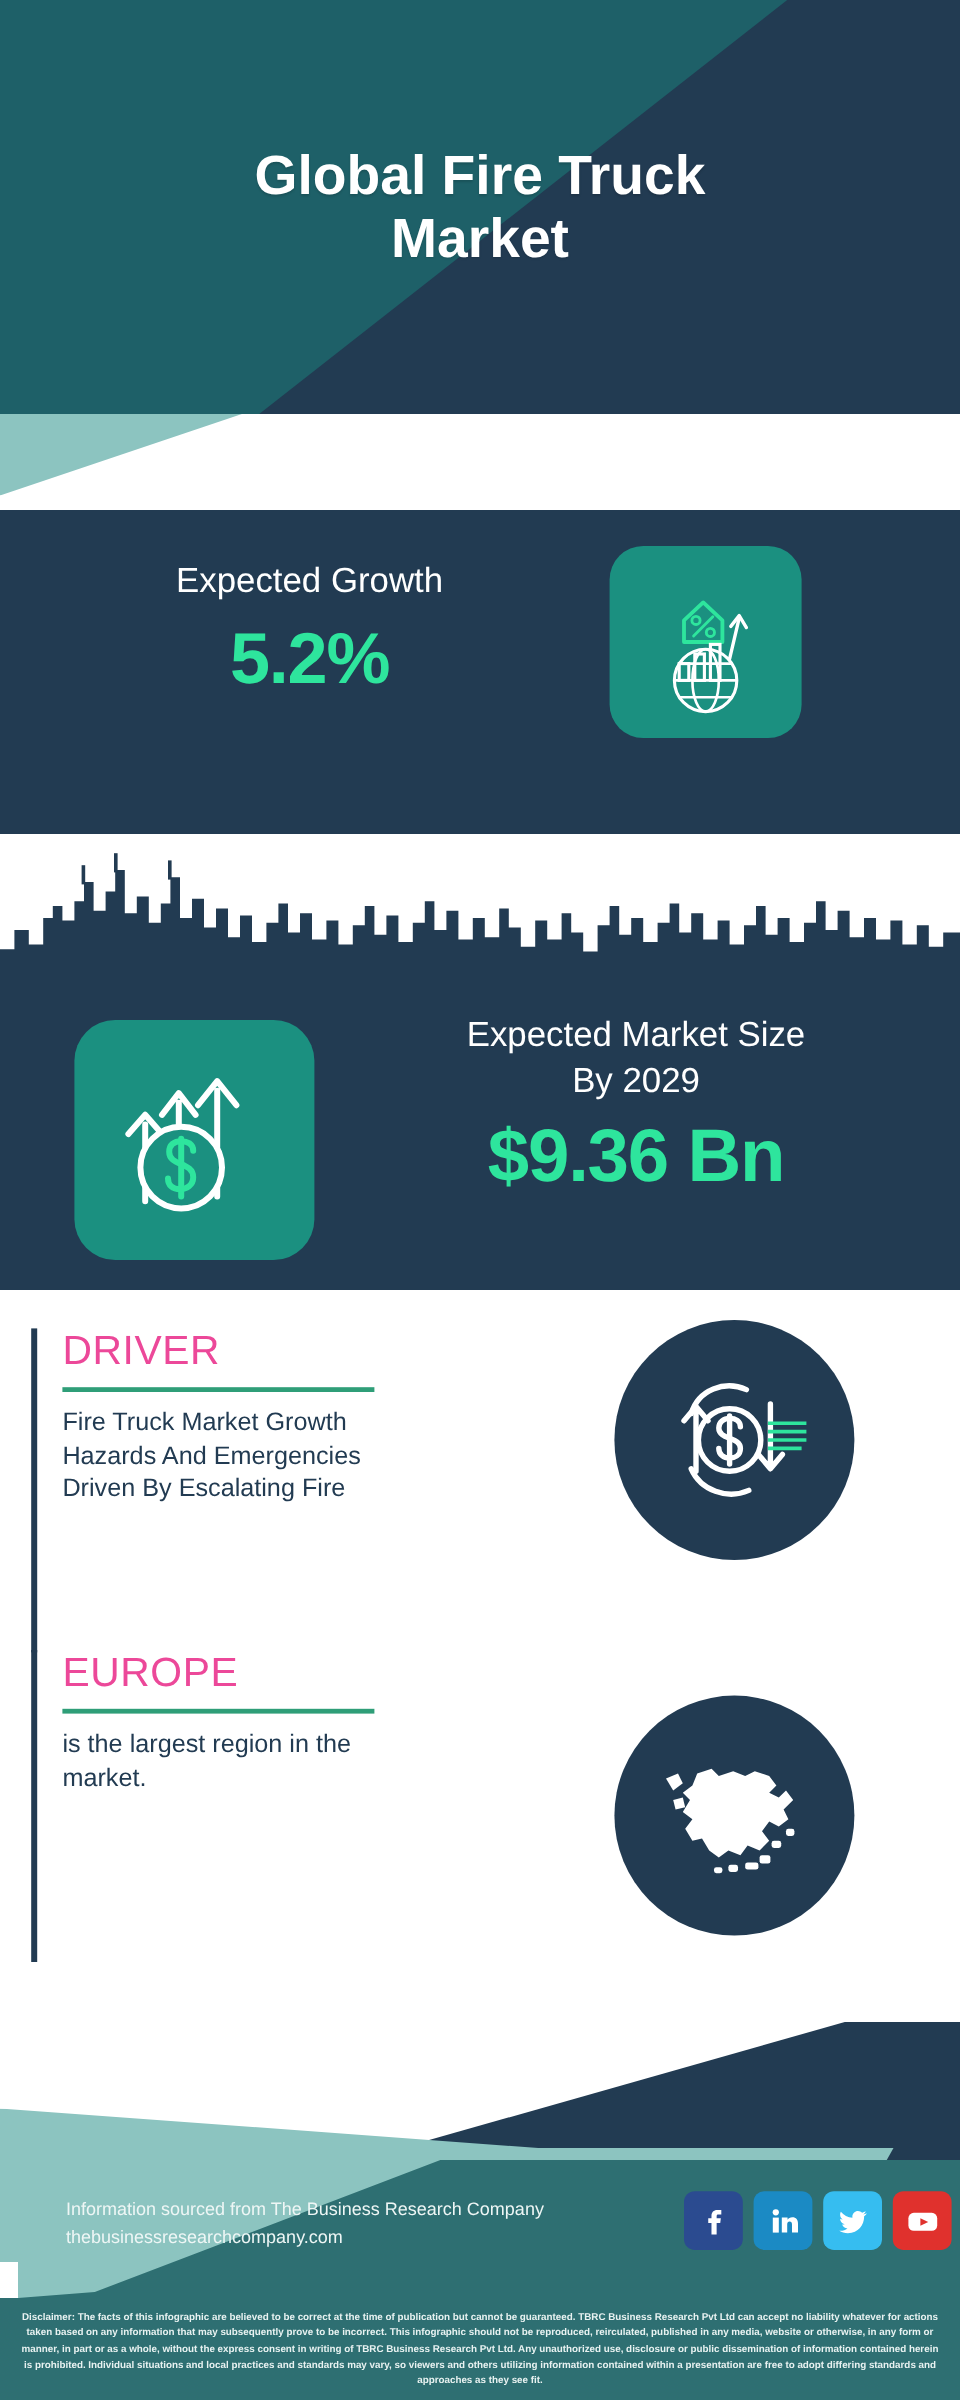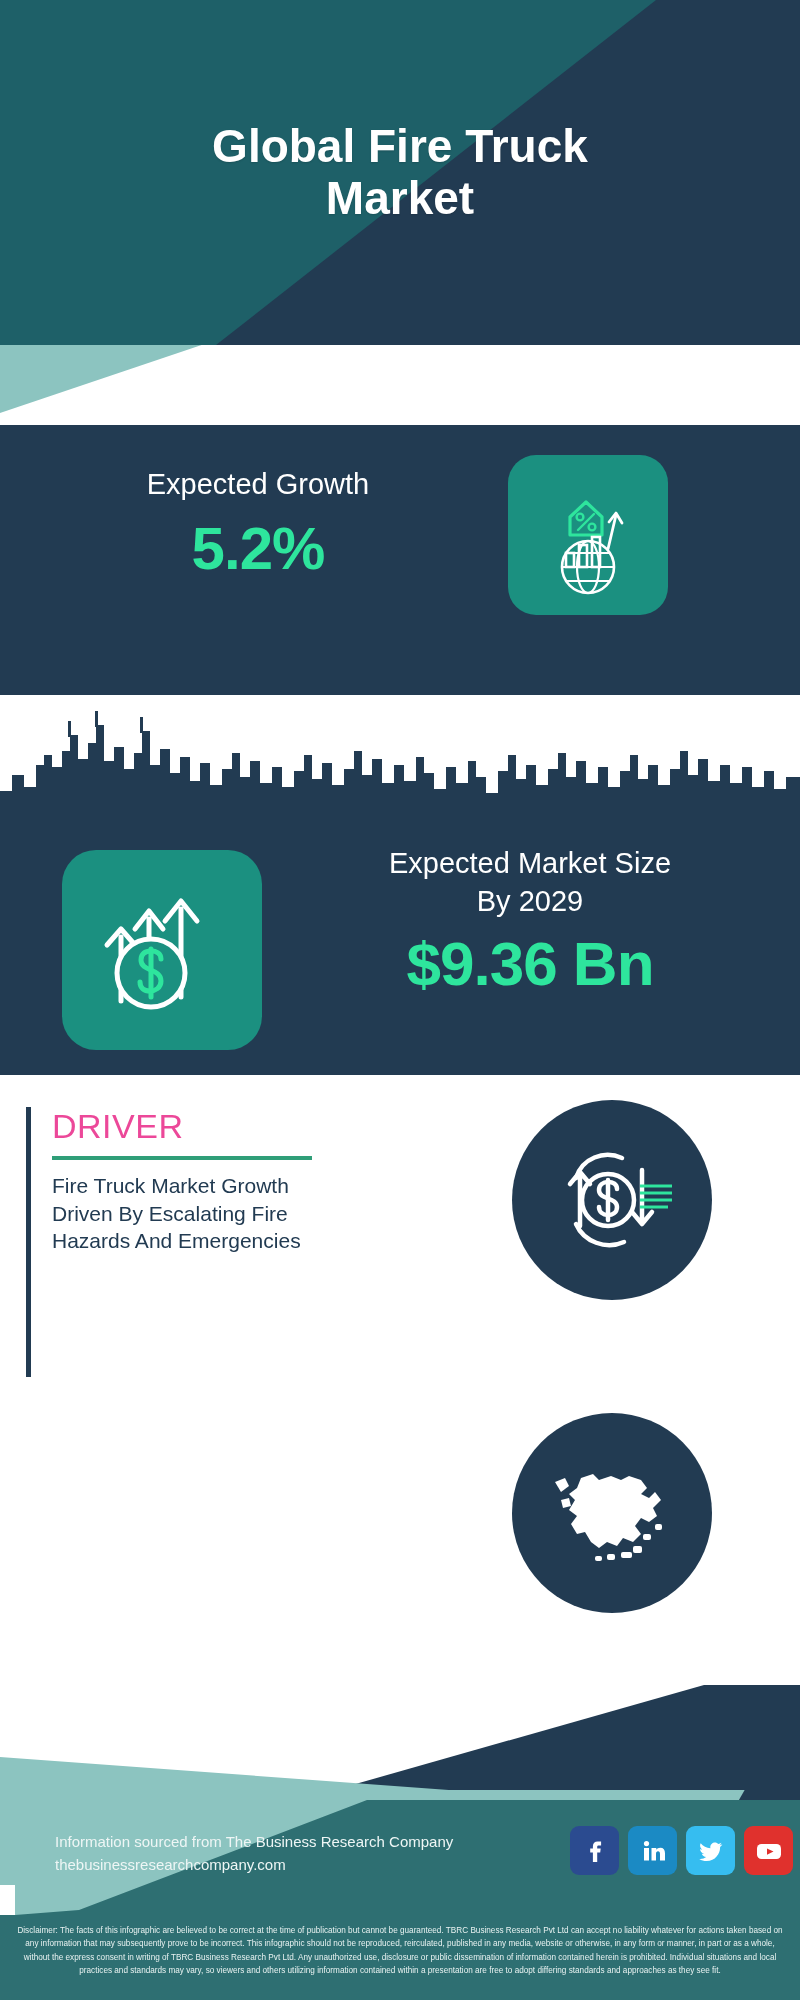--- a/index.html
+++ b/index.html
@@ -157,20 +157,21 @@
   .s-li { background:#1b8ac4; }
   .s-tw { background:#36bdf0; }
   .s-yt { background:#e0312d; }
 
   
   .disclaimer {
     position:absolute; left:0; top:1915px; width:800px; height:85px;
     background:#2e6f72; color:#e8f2f1;
     font-size:8.2px; line-height:1.62; text-align:center;
     padding:9px 14px 0 14px;
+    font-weight:bold;
   }
 </style>
 </head>
 <body>
 
 <div class="page">
 
   <div class="header">
     <div class="header-diag"></div>
     <div class="header-title">
@@ -263,22 +264,22 @@
 
   <div class="insights">
 
     <div class="insight-card" style="left:26px; top:32px; width:430px; height:270px;">
       <div class="insight-bar"></div>
       <div class="insight-body">
         <div class="insight-title">DRIVER</div>
         <div class="insight-rule"></div>
         <div class="insight-desc">
           <div>Fire Truck Market Growth</div>
+          <div>Hazards And Emergencies</div>
           <div>Driven By Escalating Fire</div>
-          <div>Hazards And Emergencies</div>
         </div>
       </div>
     </div>
 
     <div class="insight-circle" style="left:512px; top:25px;">
       <svg width="140" height="140" viewBox="0 0 140 140">
 
         <path d="M38 96 L38 44 M28 54 L38 42 L48 54" fill="none" stroke="#ffffff" stroke-width="4.5" stroke-linecap="round" stroke-linejoin="round"></path>
 
         <path d="M34 48 C40 28 62 20 80 28" fill="none" stroke="#ffffff" stroke-width="4.5" stroke-linecap="round"></path>
@@ -290,20 +291,31 @@
 
         <path d="M100 40 L100 92 M90 82 L100 94 L110 82" fill="none" stroke="#ffffff" stroke-width="4.5" stroke-linecap="round" stroke-linejoin="round"></path>
 
         <line x1="98" y1="56" x2="130" y2="56" stroke="#2ee59d" stroke-width="3"></line>
         <line x1="98" y1="63" x2="130" y2="63" stroke="#2ee59d" stroke-width="3"></line>
         <line x1="98" y1="70" x2="130" y2="70" stroke="#2ee59d" stroke-width="3"></line>
         <line x1="98" y1="77" x2="126" y2="77" stroke="#2ee59d" stroke-width="3"></line>
       </svg>
     </div>
 
+    <div class="insight-card" style="left:26px; top:300px; width:430px; height:260px;">
+      <div class="insight-bar"></div>
+      <div class="insight-body">
+        <div class="insight-title">EUROPE</div>
+        <div class="insight-rule"></div>
+        <div class="insight-desc">
+          <div>is the largest region in the</div>
+          <div>market.</div>
+        </div>
+      </div>
+    </div>
 
     <div class="insight-circle" style="left:512px; top:338px;">
       <svg width="150" height="150" viewBox="0 0 150 150">
         <g fill="#ffffff">
           <path d="M44 40 L56 36 L62 42 L74 38 L84 42 L92 38 L104 42 L110 50 L104 56 L112 60 L118 54
                    L124 62 L116 70 L120 78 L112 84 L104 80 L98 88 L104 96 L96 104 L86 100 L80 108
                    L70 104 L62 110 L54 104 L48 94 L40 96 L34 86 L40 78 L32 72 L38 62 L32 56 L40 50 Z"></path>
           <path d="M18 44 L28 40 L32 48 L24 54 Z"></path>
           <path d="M24 62 L32 60 L34 68 L26 70 Z"></path>
           <rect x="96" y="108" width="9" height="7" rx="2"></rect>

